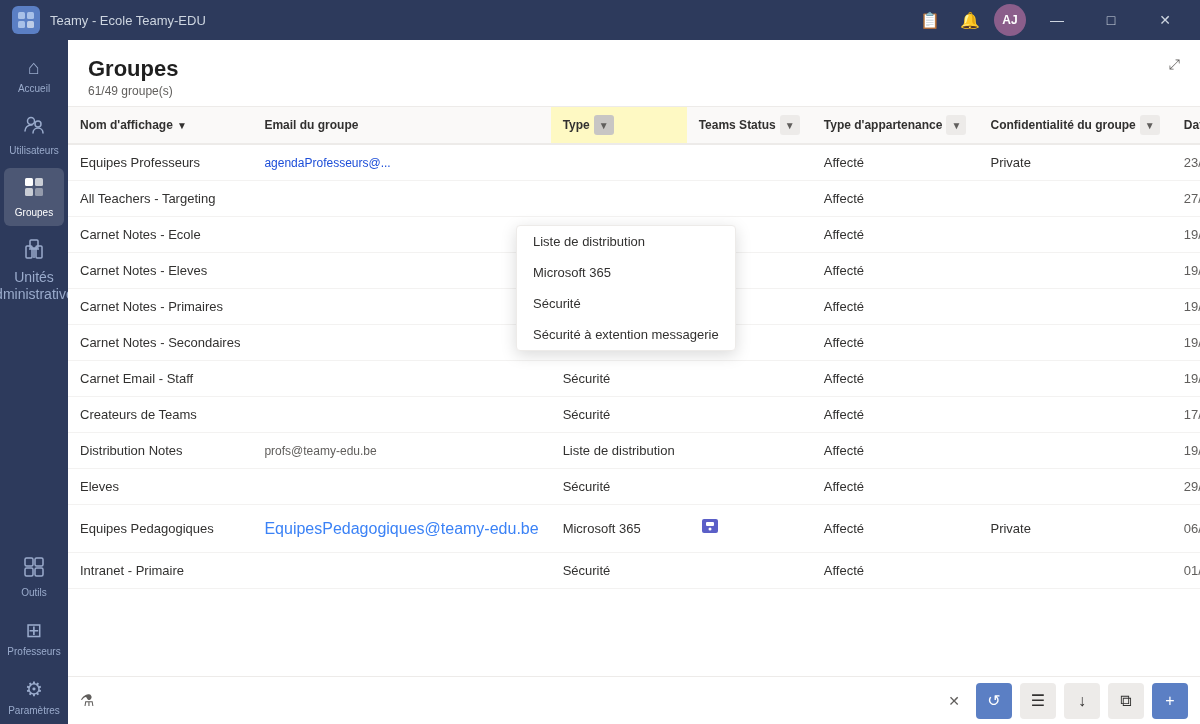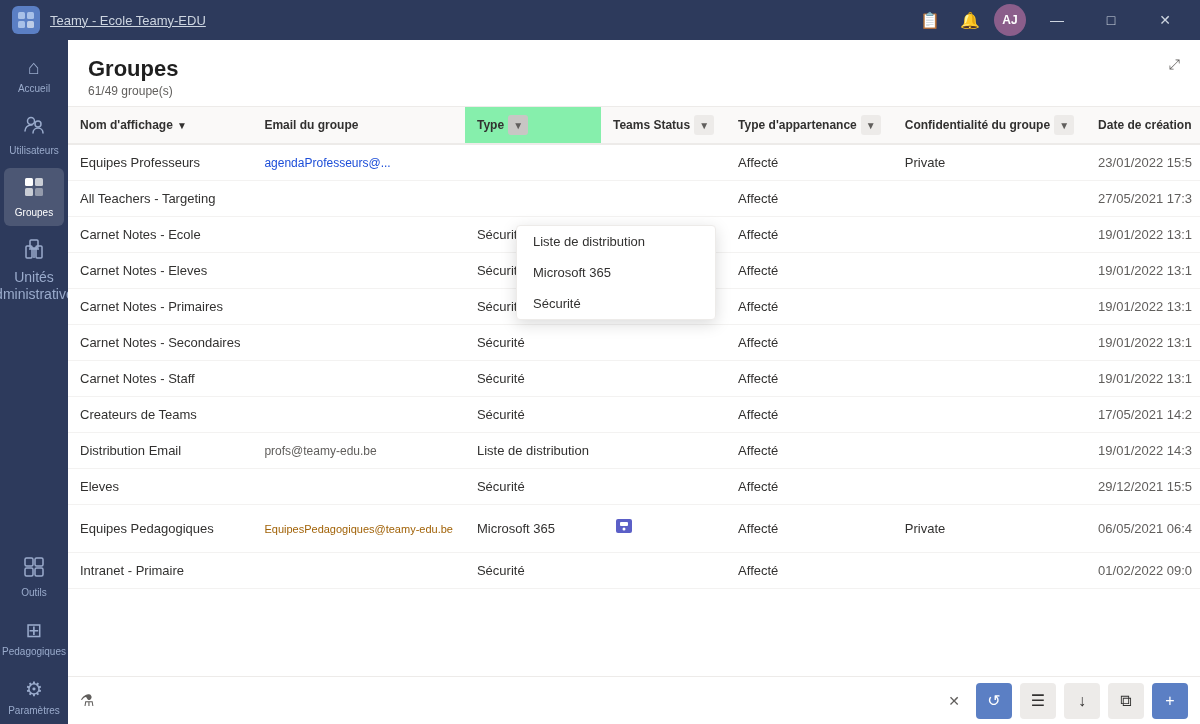--- a/index.html
+++ b/index.html
@@ -16,21 +16,21 @@
       user-select: none;
     }
     .titlebar-logo {
       width: 28px; height: 28px;
       background: #5b7fc4;
       border-radius: 6px;
       display: flex; align-items: center; justify-content: center;
       margin-right: 10px;
       font-size: 14px; font-weight: bold; color: white;
     }
-    .titlebar-title { flex: 1; font-size: 13px; color: #cdd5e0; text-decoration: underline; }
+    .titlebar-title { flex: 1; font-size: 13px; color: #cdd5e0; }
     .titlebar-icons { display: flex; align-items: center; gap: 8px; }
     .titlebar-icon-btn {
       width: 32px; height: 32px;
       display: flex; align-items: center; justify-content: center;
       border-radius: 4px; cursor: pointer; color: #cdd5e0; font-size: 16px;
       position: relative;
     }
     .avatar-btn {
       width: 32px; height: 32px;
       background: #8b5e8b;
@@ -277,21 +277,21 @@
           <rect x="2" y="2" width="8" height="8" rx="1.5" stroke="#9aabcc" stroke-width="1.5"></rect>
           <rect x="12" y="2" width="8" height="8" rx="1.5" stroke="#9aabcc" stroke-width="1.5"></rect>
           <rect x="2" y="12" width="8" height="8" rx="1.5" stroke="#9aabcc" stroke-width="1.5"></rect>
           <rect x="12" y="12" width="8" height="8" rx="1.5" stroke="#9aabcc" stroke-width="1.5"></rect>
         </svg>
       </span>
       <span>Outils</span>
     </div>
     <div class="sidebar-item">
       <span class="si-icon">⊞</span>
-      <span>Pedagogiques</span>
+      <span>Professeurs</span>
     </div>
     <div class="sidebar-item">
       <span class="si-icon">⚙</span>
       <span>Paramètres</span>
     </div>
   </div>
 
   <div class="main-content">
 
     <div class="content-header">
@@ -310,21 +310,21 @@
               <div class="th-inner">
                 <span>Nom d'affichage</span>
                 <span style="font-size:10px; cursor:pointer;">▼</span>
               </div>
             </th>
             <th style="width:220px;">
               <div class="th-inner">
                   <span>Email du groupe</span>
                 </div>
             </th>
-            <th style="width:130px; background:#86efac;" class="th-type">
+            <th style="width:130px; background:#fef9c3;" class="th-type">
               <div class="th-inner">
                 <span>Type</span>
                 <div class="filter-btn">▼</div>
               </div>
             </th>
             <th style="width:120px;">
               <div class="th-inner">
                 <span>Teams Status</span>
                 <div class="filter-btn">▼</div>
               </div>
@@ -397,58 +397,58 @@
             <tr>
               <td>Carnet Notes - Secondaires</td>
               <td style="color: rgb(96, 94, 92); font-size: 12px;"></td>
               <td>Sécurité</td>
               <td style="color: rgb(91, 95, 199); font-size: 18px;"></td>
               <td>Affecté</td>
               <td></td>
               <td style="color: rgb(96, 94, 92);">19/01/2022 13:1</td>
             </tr>
             <tr>
-              <td>Carnet Notes - Staff</td>
+              <td>Carnet Email - Staff</td>
               <td style="color: rgb(96, 94, 92); font-size: 12px;"></td>
               <td>Sécurité</td>
               <td style="color: rgb(91, 95, 199); font-size: 18px;"></td>
               <td>Affecté</td>
               <td></td>
               <td style="color: rgb(96, 94, 92);">19/01/2022 13:1</td>
             </tr>
             <tr>
               <td>Createurs de Teams</td>
               <td style="color: rgb(96, 94, 92); font-size: 12px;"></td>
               <td>Sécurité</td>
               <td style="color: rgb(91, 95, 199); font-size: 18px;"></td>
               <td>Affecté</td>
               <td></td>
               <td style="color: rgb(96, 94, 92);">17/05/2021 14:2</td>
             </tr>
             <tr>
-              <td>Distribution Email</td>
+              <td>Distribution Notes</td>
               <td style="color: rgb(96, 94, 92); font-size: 12px;">profs@teamy-edu.be</td>
               <td>Liste de distribution</td>
               <td style="color: rgb(91, 95, 199); font-size: 18px;"></td>
               <td>Affecté</td>
               <td></td>
               <td style="color: rgb(96, 94, 92);">19/01/2022 14:3</td>
             </tr>
             <tr>
               <td>Eleves</td>
               <td style="color: rgb(96, 94, 92); font-size: 12px;"></td>
               <td>Sécurité</td>
               <td style="color: rgb(91, 95, 199); font-size: 18px;"></td>
               <td>Affecté</td>
               <td></td>
               <td style="color: rgb(96, 94, 92);">29/12/2021 15:5</td>
             </tr>
             <tr>
               <td>Equipes Pedagogiques</td>
-              <td style="color: #a16207; font-size: 11px;">EquipesPedagogiques@teamy-edu.be</td>
+              <td style="color: #3b82f6; font-size: 16px;">EquipesPedagogiques@teamy-edu.be</td>
               <td>Microsoft 365</td>
               <td style="color: rgb(91, 95, 199); font-size: 18px;"><svg width="22" height="22" viewBox="0 0 22 22">
                   <rect x="3" y="4" width="16" height="14" rx="2" fill="#5b5fc7"></rect>
                   <rect x="7" y="7" width="8" height="4" rx="1" fill="white"></rect>
                   <circle cx="11" cy="14" r="1.5" fill="white"></circle>
                 </svg></td>
               <td>Affecté</td>
               <td>Private</td>
               <td style="color: rgb(96, 94, 92);">06/05/2021 06:4</td>
             </tr>
@@ -461,20 +461,21 @@
               <td></td>
               <td style="color: rgb(96, 94, 92);">01/02/2022 09:0</td>
             </tr>
           </tbody>
       </table>
 
       <div class="dropdown-overlay">
         <div class="dropdown-item">Liste de distribution</div>
         <div class="dropdown-item">Microsoft 365</div>
         <div class="dropdown-item">Sécurité</div>
+        <div class="dropdown-item">Sécurité à extention messagerie</div>
       </div>
     </div>
 
     <div class="bottom-bar">
       <span class="filter-icon-bottom">⚗</span>
       <input class="search-input" type="text" placeholder="" style="">
       <div class="clear-btn">✕</div>
       <div class="action-btn secondary" style="background:#5b7fc4; color:white;">↺</div>
       <div class="action-btn secondary">☰</div>
       <div class="action-btn secondary">↓</div>

